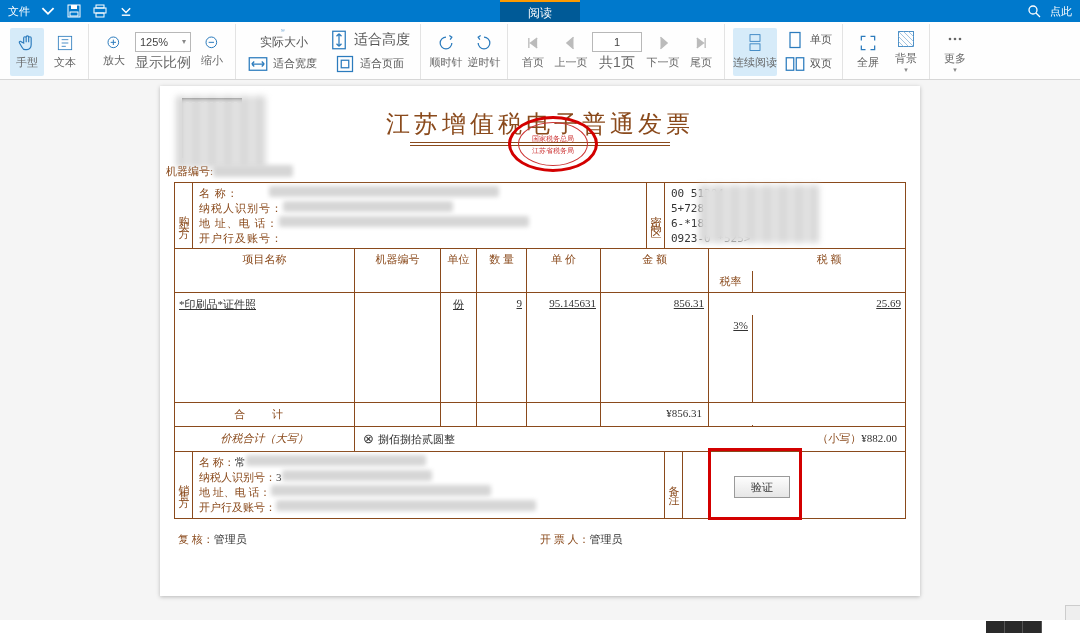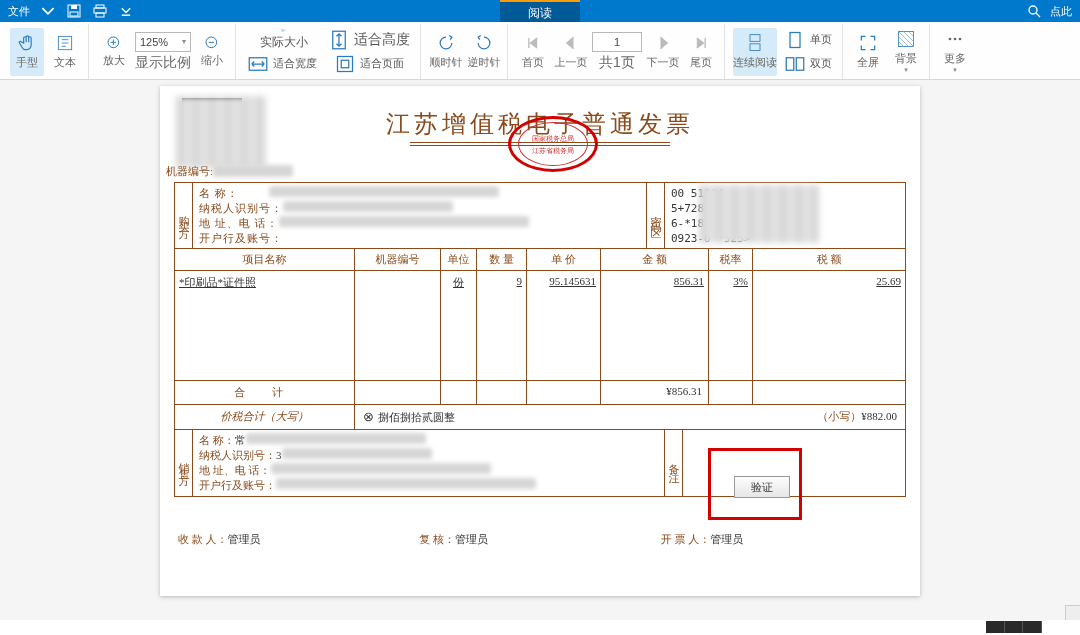--- a/index.html
+++ b/index.html
@@ -243,21 +243,21 @@
     color:#333;
     line-height:15px;
     position:relative;
   }
   .cipher-line { white-space:nowrap; }
   .items-head { display:flex; text-align:center; }
   .items-head > div { border-right:1px solid #8a4a1c; padding:3px 0; }
   .items-head > div:last-child{ border-right:none; }
   .c-name{ width:180px; } .c-spec{ width:86px; } .c-unit{ width:36px;}
   .c-qty{ width:50px;} .c-price{ width:74px;} .c-amt{ width:108px;}
-  .c-rate{ width:44px;} .c-tax{ flex:1; }
+  .c-rate{ width:44px;margin-top:22px;} .c-tax{ flex:1; }
   .items-body { display:flex; height:110px; }
   .items-body > div {
     border-right:1px solid #8a4a1c;
     padding:4px 4px;
     color:#333;
     text-decoration:underline;
   }
   .items-body > div:last-child{ border-right:none; }
   .items-body .ta-r{ text-align:right; }
   .sum-row { display:flex; }
@@ -652,21 +652,20 @@
           <div class="ln"><span class="k">纳税人识别号：</span><span style="color:#333">3</span><span class="blurred" style="width:150px;height:11px">X</span></div>
           <div class="ln"><span class="k">地 址、电 话：</span><span class="blurred" style="width:220px;height:11px">X</span></div>
           <div class="ln"><span class="k">开户行及账号：</span><span class="blurred" style="width:260px;height:11px">X</span></div>
         </div>
         <div class="remark-lbl">备注</div>
         <div class="remark-body"></div>
       </div>
     </div>
 
     <div style="position:absolute;left:18px;right:18px;top:446px;font-size:11px;color:#8a4a1c;font-family:'SimSun',serif;display:flex">
-      <div style="flex:1"><span>收 款 人：</span><span style="color:#333">管理员</span></div>
       <div style="flex:1;text-align:left"><span>复 核：</span><span style="color:#333">管理员</span></div>
       <div style="flex:1;text-align:left"><span>开 票 人：</span><span style="color:#333">管理员</span></div>
     </div>
 
     <div class="verify-btn">验证</div>
 
     <div class="annot-rect"></div>
   </div>
 </div>
 

